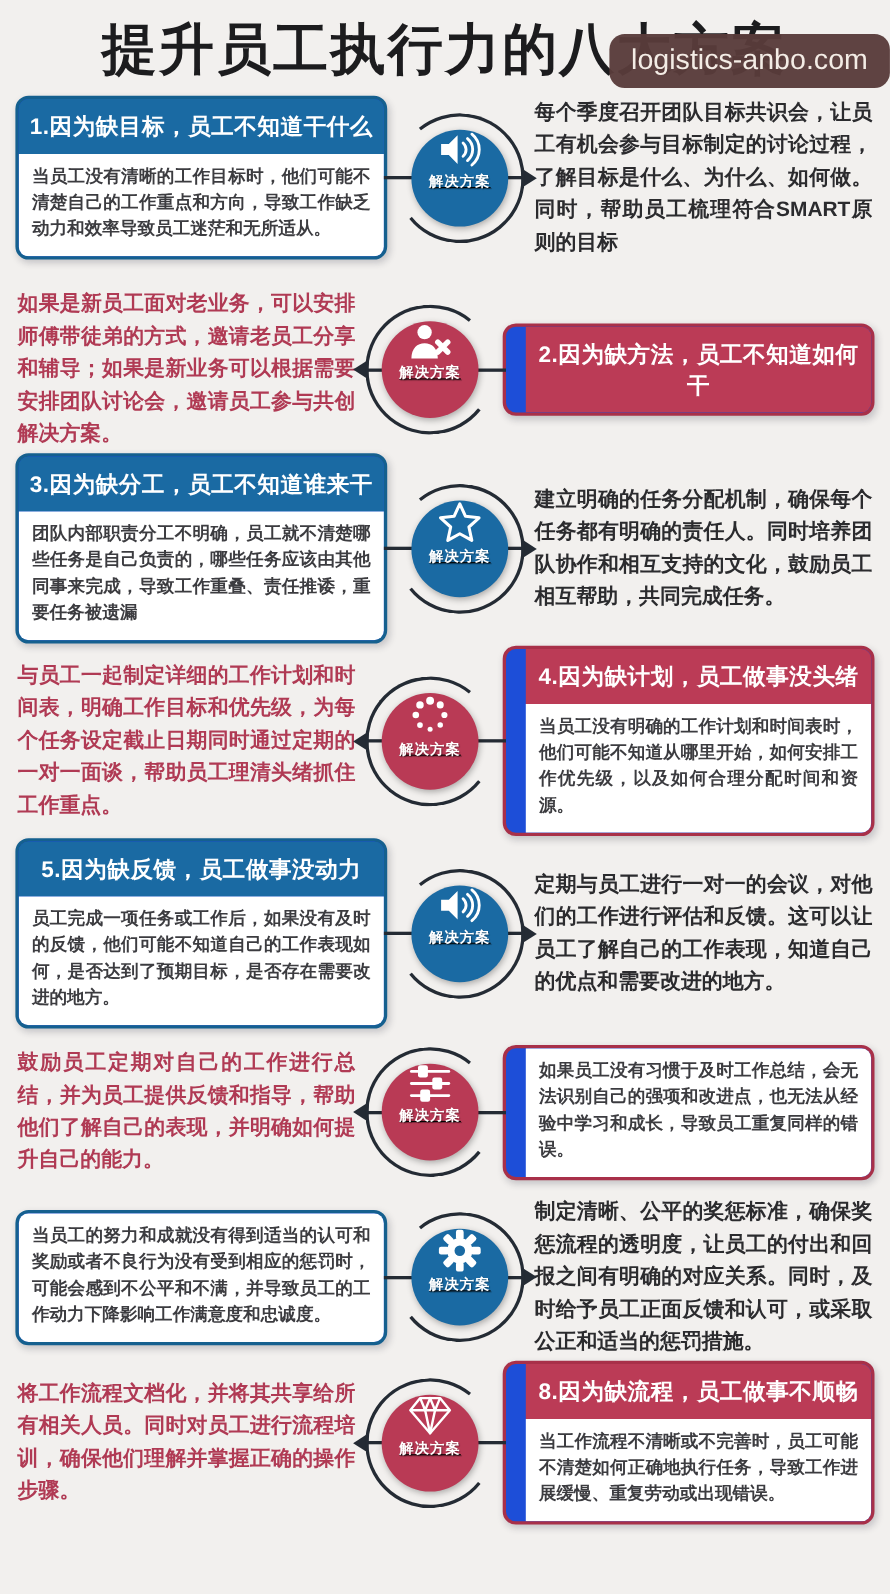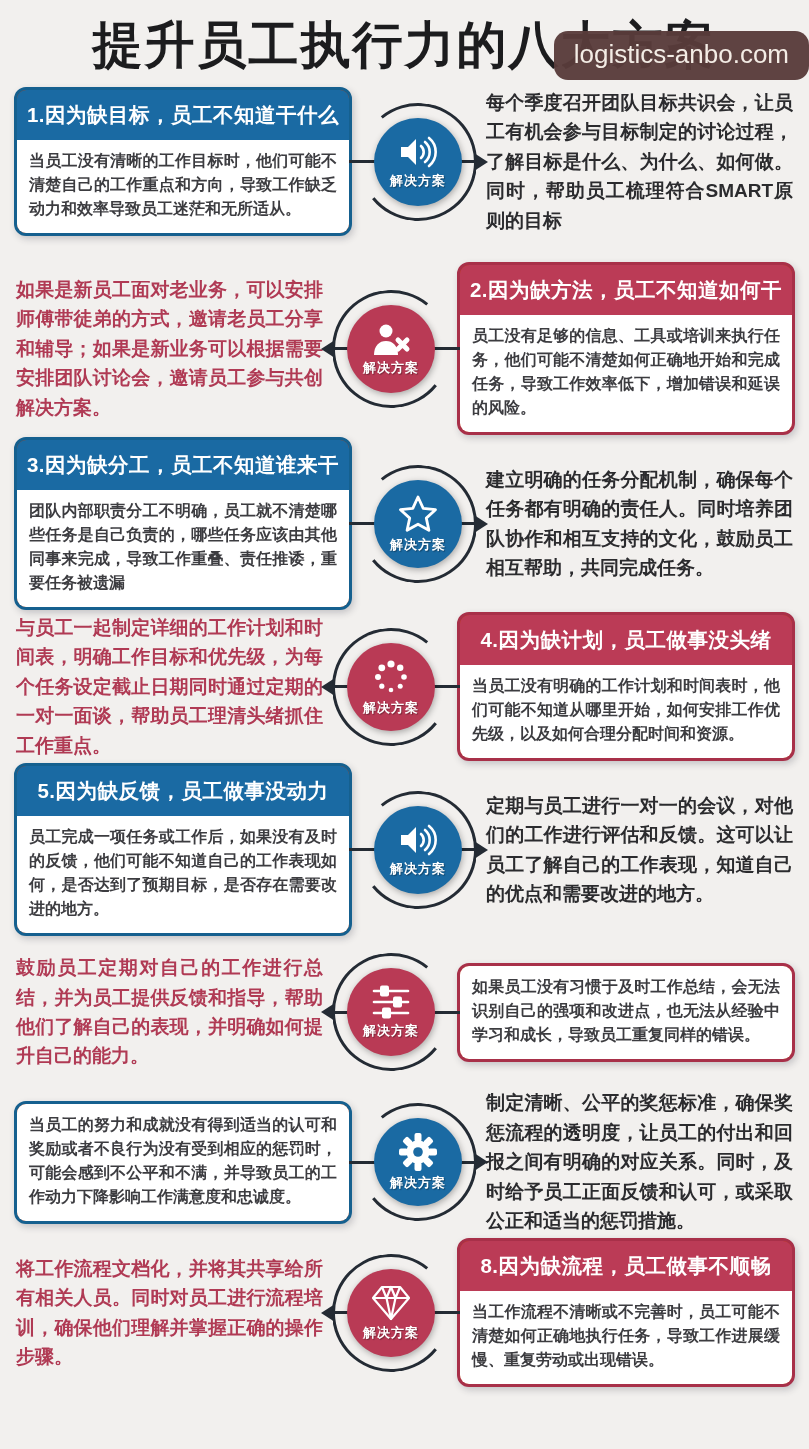--- a/index.html
+++ b/index.html
@@ -18,25 +18,25 @@
     background:rgba(88,59,58,0.96); color:#f3ece5;
     font-size:26px; padding:8px 20px 10px; border-radius:14px;
   }
   .rows { padding:8px 14px 0; }
   .row { display:flex; align-items:center; margin-bottom:2px; }
   .row.first { margin-bottom:26px; }
 
   
   .problem-box {
     flex:0 0 338px; width:338px;
-    border:3px solid; border-radius:12px; background:#c2410c; overflow:hidden;
+    border:3px solid; border-radius:12px; background:#1d4ed8; overflow:hidden;
     box-shadow:2px 3px 7px rgba(40,40,60,.22);
   }
   .blue-theme .problem-box { border-color:#15608f; }
-  .red-theme  .problem-box { border-color:#a83049; }
+  .red-theme  .problem-box { border-color:#a83049;padding-left:18px; }
   .problem-header {
     padding:11px 6px; text-align:center; color:#fff;
     font-weight:bold; font-size:20.5px; letter-spacing:.5px;
   }
   .blue-theme .problem-header { background:#1a6aa3; }
   .red-theme  .problem-header { background:#bb3b56; }
   .problem-body {
     padding:9px 12px 12px; font-size:16px; font-weight:bold;
     color:#3c3c40; line-height:1.5; text-align:justify; background:#fff;
   }
@@ -53,22 +53,23 @@
   .dir-left  .arrow-head { left:-4px;  border-right:14px solid #242b34; }
   .arc { position:absolute; top:50%; left:50%; width:118px; height:118px;
     border:3px solid transparent; border-radius:50%; }
   .dir-right .arc { border-top-color:#242b34; border-right-color:#242b34; border-bottom-color:#242b34;
     transform:translate(-50%,-50%) rotate(6deg); }
   .dir-left  .arc { border-top-color:#242b34; border-left-color:#242b34;  border-bottom-color:#242b34;
     transform:translate(-50%,-50%) rotate(-6deg); }
   .circle {
     position:absolute; top:50%; left:50%; transform:translate(-50%,-50%);
     width:88px; height:88px; border-radius:50%; z-index:2;
-    display:flex; flex-direction:column; align-items:center; justify-content:center; gap:2px;
+    display:flex; flex-direction:column; align-items:center; gap:2px;
     box-shadow:1px 2px 6px rgba(0,0,0,.3);
+    text-decoration:underline;
   }
   .blue-theme .circle { background:#1a6aa3; }
   .red-theme  .circle { background:#b93a55; }
   .badge-label { color:#fff; font-size:13px; font-weight:bold; letter-spacing:1px;
     text-shadow:1px 1px 1px rgba(0,0,0,.35); white-space:nowrap; }
   .icon { line-height:0; }
 
   
   .solution-text {
     flex:1; font-size:19px; font-weight:bold; line-height:1.55;
@@ -121,21 +122,20 @@
               <circle cx="15" cy="10" r="6.5" fill="#fff"></circle>
               <path d="M3 34c0-9.5 5.4-14 12-14s12 4.5 12 14z" fill="#fff"></path>
               <path d="M27 19l9 9M36 19l-9 9" stroke="#fff" stroke-width="5" stroke-linecap="round"></path>
             </svg>
         </span>
         <span class="badge-label">解决方案</span>
       </div>
     </div>
     <div class="problem-box">
       <div class="problem-header">2.因为缺方法，员工不知道如何干</div>
-      <div class="problem-body">员工没有足够的信息、工具或培训来执行任务，他们可能不清楚如何正确地开始和完成任务，导致工作效率低下，增加错误和延误的风险。</div>
     </div>
   </section>
 
   <section class="row blue-theme dir-right">
     <div class="problem-box">
       <div class="problem-header">3.因为缺分工，员工不知道谁来干</div>
       <div class="problem-body">团队内部职责分工不明确，员工就不清楚哪些任务是自己负责的，哪些任务应该由其他同事来完成，导致工作重叠、责任推诿，重要任务被遗漏</div>
     </div>
     <div class="connector">
       <div class="conn-line"></div>

